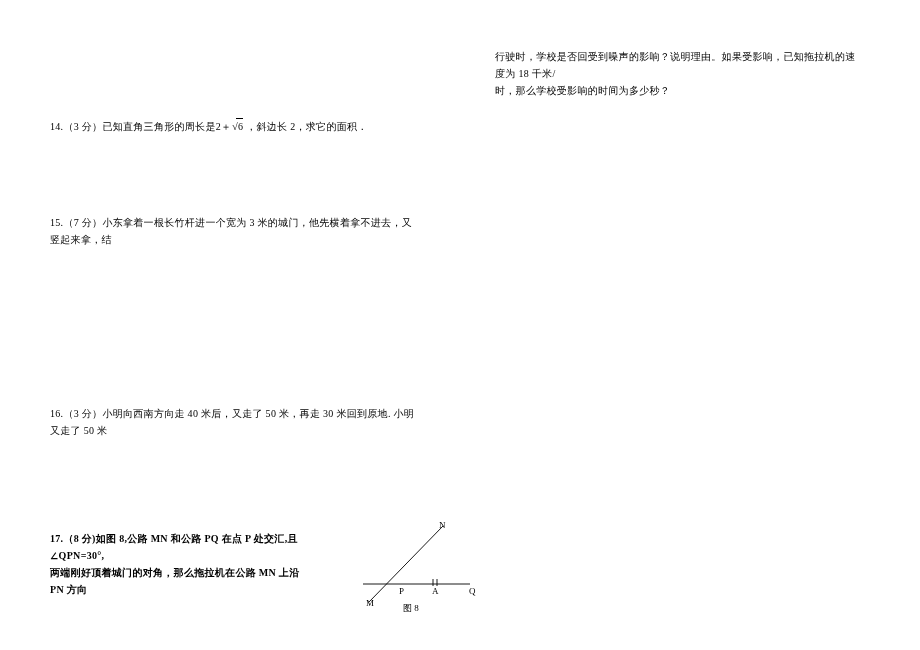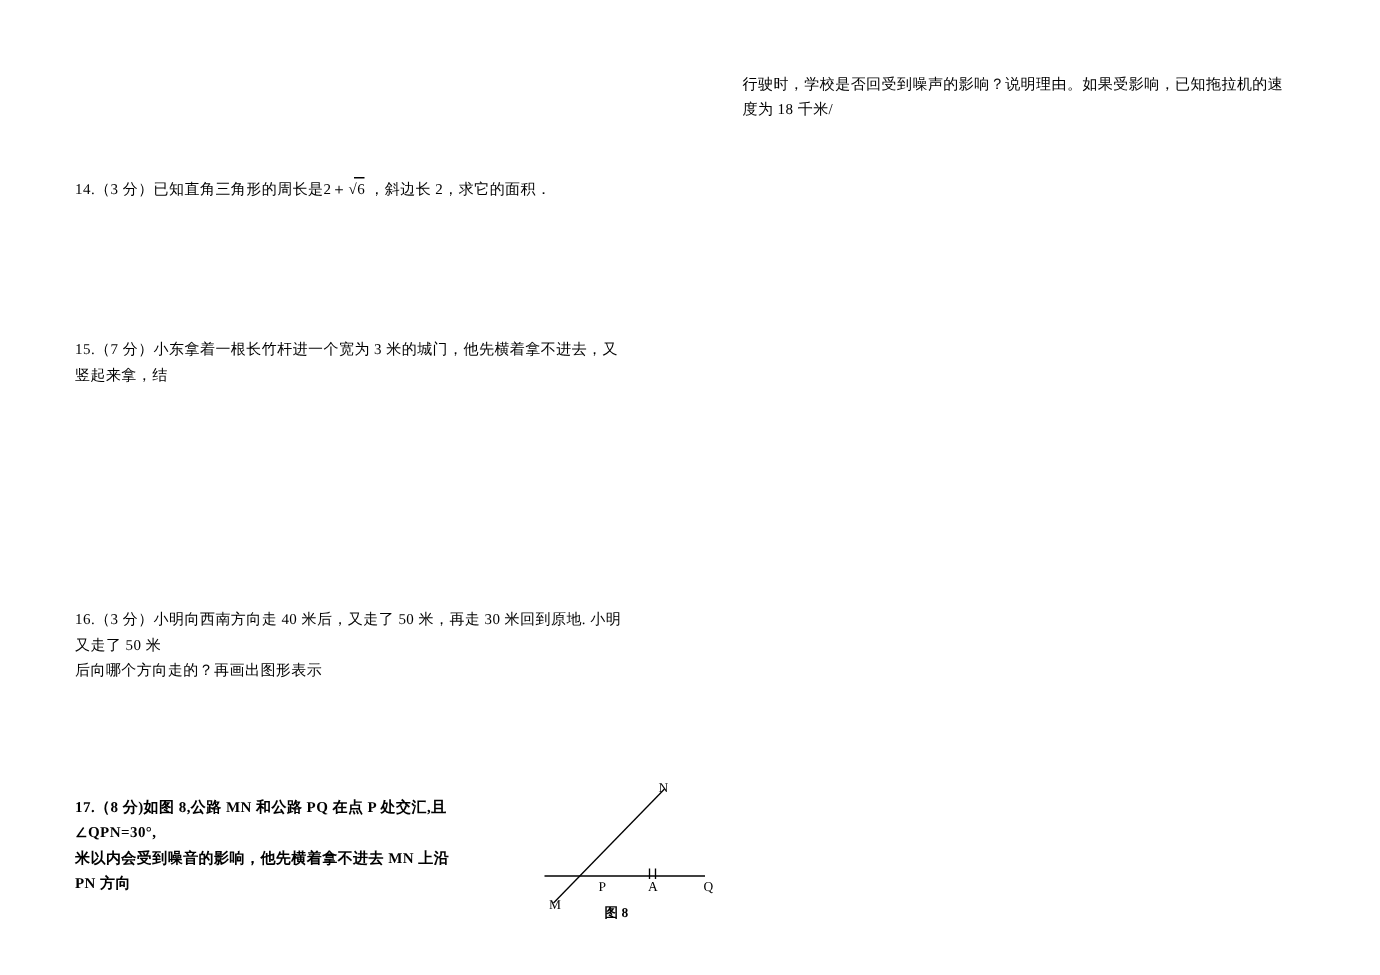--- a/index.html
+++ b/index.html
@@ -32,21 +32,21 @@
     .question {
       line-height: 1.7;
       letter-spacing: 0.3px;
     }
     .q14 {
       position: absolute;
       top: 118px;
     }
     .q15 {
       position: absolute;
-      top: 225px;
+      top: 214px;
     }
     .q16 {
       position: absolute;
       top: 405px;
     }
     .q17 {
       position: absolute;
       top: 530px;
       width: 250px;
       font-weight: bold;
@@ -75,45 +75,43 @@
     .label-Q { left: 114px; top: 66px; }
     .label-A { left: 77px; top: 66px; }
     .label-P { left: 44px; top: 66px; }
     .label-M { left: 11px; top: 78px; }
     .figure-caption {
       position: absolute;
       left: 48px;
       top: 82px;
       font-size: 9px;
       font-family: "SimSun", serif;
-      font-weight: bold;
     }
     .sqrt-container { display: inline-block; position: relative; margin-left: 1px; }
     .sqrt-bar { position: absolute; top: 0; left: 4px; right: 0; height: 1px; border-top: 0.8px solid #000; }
   </style>
 </head>
 <body>
 
 <div class="left-column">
   <div class="question q14">
     <span>14.（3 分）已知直角三角形的周长是</span><span>2＋</span><span class="sqrt-container">√<span>6</span><span class="sqrt-bar"></span></span><span> ，斜边长 2，求它的面积．</span>
   </div>
 
   <div class="question q15">
     <div>15.（7 分）小东拿着一根长竹杆进一个宽为 3 米的城门，他先横着拿不进去，又竖起来拿，结</div>
   </div>
 
   <div class="question q16">
     <div>16.（3 分）小明向西南方向走 40 米后，又走了 50 米，再走 30 米回到原地. 小明又走了 50 米</div>
-    <div>后向哪个方向走的？再画出图形表示</div>
   </div>
 
   <div class="question q17">
     <div>17.（8 分)如图 8,公路 MN 和公路 PQ 在点 P 处交汇,且∠QPN=30°,</div>
-    <div>米以内会受到噪音的影响，他先横着拿不进去 MN 上沿 PN 方向</div>
+    <div>两端刚好顶着城门的对角，那么拖拉机在公路 MN 上沿 PN 方向</div>
   </div>
 
   <div class="diagram">
     <svg viewBox="0 0 120 100">
       <line x1="8" y1="64" x2="115" y2="64" stroke="#000" stroke-width="0.9"></line>
       <line x1="14" y1="82" x2="88" y2="6" stroke="#000" stroke-width="0.9"></line>
       <line x1="78" y1="59" x2="78" y2="66" stroke="#000" stroke-width="0.9"></line>
       <line x1="82" y1="59" x2="82" y2="66" stroke="#000" stroke-width="0.9"></line>
     </svg>
     <span class="diagram-label label-N">N</span>
@@ -121,14 +119,15 @@
     <span class="diagram-label label-A">A</span>
     <span class="diagram-label label-P">P</span>
     <span class="diagram-label label-M">M</span>
     <span class="figure-caption">图 8</span>
   </div>
 </div>
 
 <div class="right-column">
   <div class="question q17-continued">
     <div>行驶时，学校是否回受到噪声的影响？说明理由。如果受影响，已知拖拉机的速度为 18 千米/</div>
+    <div>时，那么学校受影响的时间为多少秒？</div>
   </div>
 </div>
 
 </body></html>

